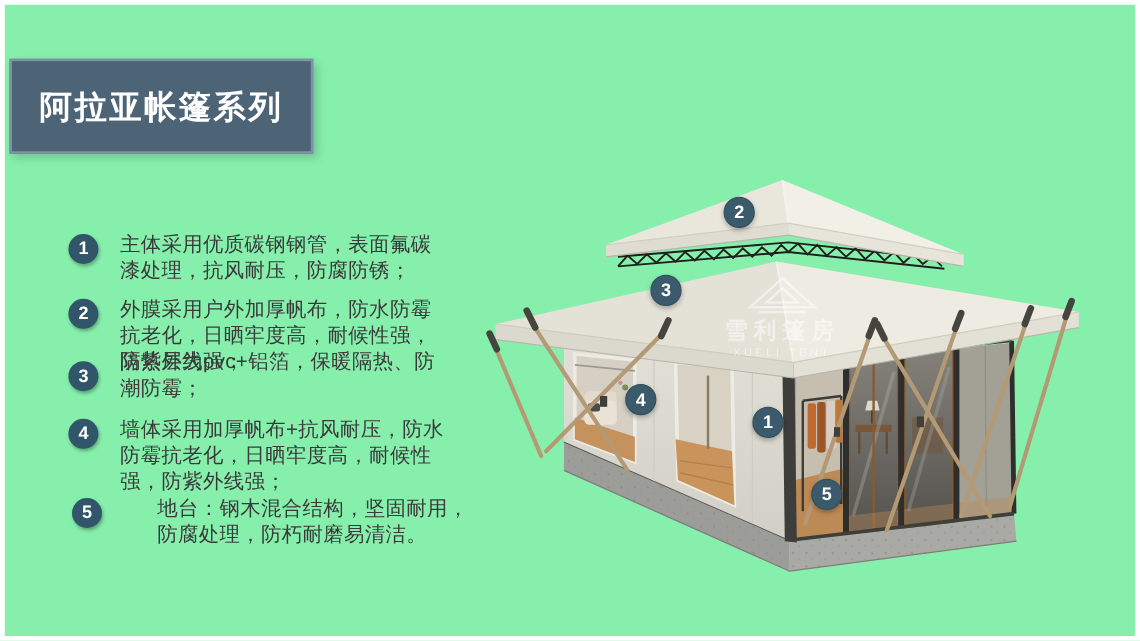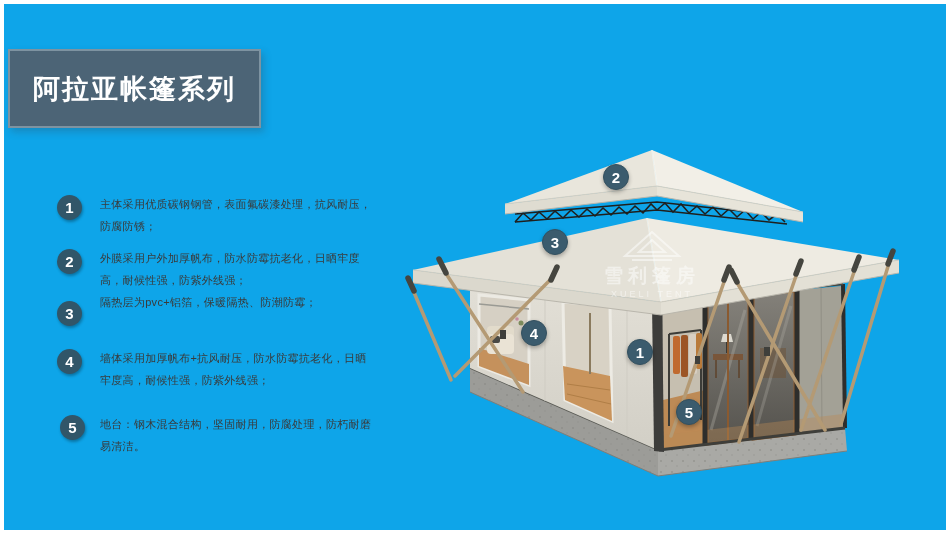--- a/index.html
+++ b/index.html
@@ -1,18 +1,18 @@
 <!DOCTYPE html>
 <html><head>
 <meta charset="utf-8">
 <style>
   * { margin:0; padding:0; box-sizing:border-box; }
   html,body { width:950px; height:534px; background:#ffffff; font-family:"Liberation Sans", sans-serif; }
   .stage {
-    position:relative; width:950px; height:534px; background:#0ea5e9; overflow:hidden;
+    position:relative; width:950px; height:534px; background:#86efac; overflow:hidden;
     box-shadow: inset 0 0 0 4px #ffffff;
   }
   
   .banner {
     position:absolute; left:8px; top:49px; width:253px; height:79px;
     background:#4c6476; border:2px solid #7e93a1;
     box-shadow: 3px 4px 7px rgba(50,60,70,.25);
     display:flex; align-items:center; justify-content:center;
   }
   .banner-text {
@@ -21,28 +21,28 @@
   
   .feature { position:absolute; left:0; top:0; }
   .badge {
     position:absolute; width:25px; height:25px; border-radius:50%;
     background:#315669; color:#ffffff; font-size:15px; font-weight:700;
     display:flex; align-items:center; justify-content:center;
     box-shadow:1px 2px 3px rgba(0,0,0,.3);
   }
   .ftext {
     position:absolute; left:100px; width:272px; color:#3a3a3a;
-    font-size:11px; line-height:22px; letter-spacing:0.3px;
+    font-size:17px; line-height:22px; letter-spacing:0.3px;
     word-break:break-all;
   }
   .b1 { left:57px; top:195px; } .t1 { top:193px; }
   .b2 { left:57px; top:249px; } .t2 { top:247px; }
   .b3 { left:57px; top:301px; } .t3 { top:291px; }
   .b4 { left:57px; top:349px; } .t4 { top:347px; }
-  .b5 { left:60px; top:415px; } .t5 { top:413px; }
+  .b5 { left:60px; top:415px; } .t5 { top:413px;margin-left:31px; }
   
   .tent-wrap { position:absolute; left:405px; top:138px; width:530px; height:370px; }
   
   .callout {
     position:absolute; width:26px; height:26px; border-radius:50%;
     background:#3b5b6d; border:1px solid #33505f; color:#ffffff;
     font-size:15px; font-weight:700; display:flex; align-items:center; justify-content:center;
     box-shadow:0 2px 4px rgba(0,0,0,.3);
   }
   .m1 { left:627px; top:339px; }

